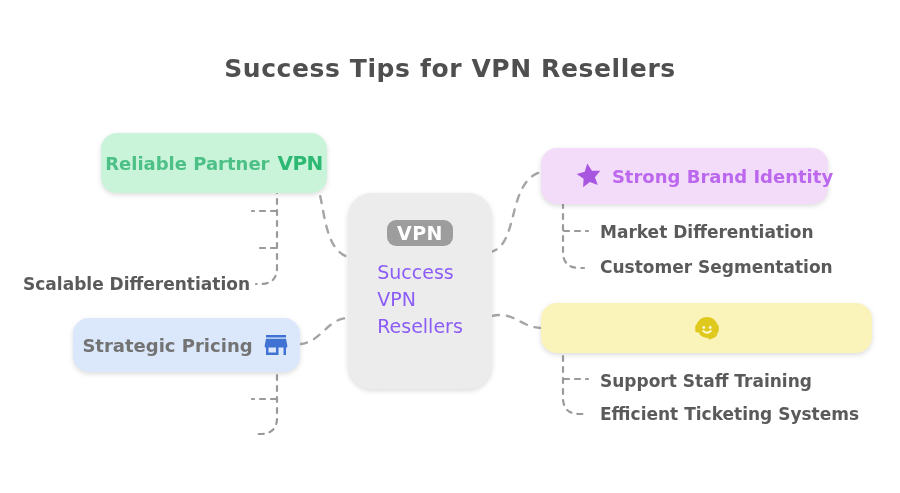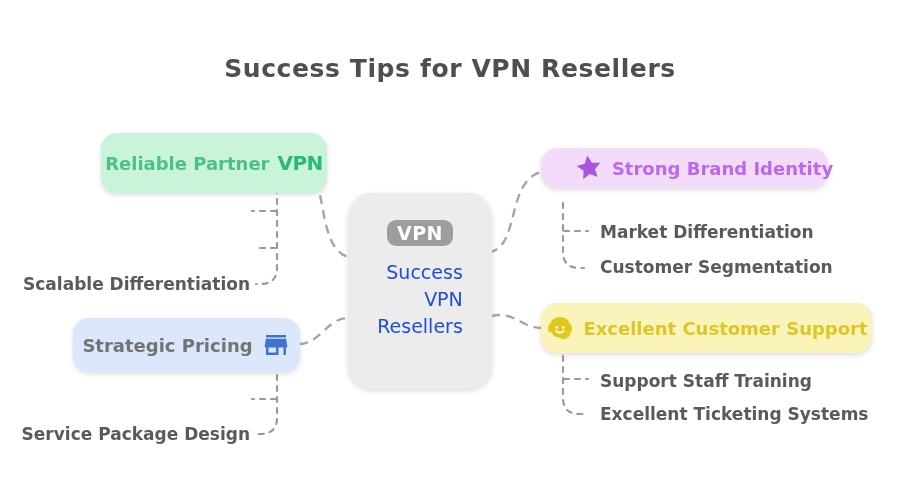--- a/index.html
+++ b/index.html
@@ -10,33 +10,33 @@
          font-size:25px;line-height:26px;font-weight:bold;color:#4f4f4f;letter-spacing:.6px;}
 
   .links{position:absolute;left:0;top:0;}
 
   .node{position:absolute;box-sizing:border-box;display:flex;align-items:center;justify-content:center;
         border-radius:16px;box-shadow:0 2px 5px rgba(130,130,130,.28);}
   .branch{gap:8px;white-space:nowrap;font-size:18px;font-weight:600;}
 
   .green {left:73px;  top:133px; width:226px; height:60px; background:#c9f4da; color:#4cc086;margin-left:28px;}
   .blue  {left:73px;  top:318px; width:227px; height:54px; background:#dbe8fb; color:#737373;}
-  .purple{left:541px; top:148px; width:287px; height:40px; background:#f3dcf9; color:#bb68ee;padding-left:38px;}
+  .purple{left:541px; top:148px; width:287px; height:56px; background:#f3dcf9; color:#bb68ee;padding-left:38px;}
   .yellow{left:541px; top:303px; width:331px; height:50px; background:#faf4ba; color:#ddc726;}
 
   .vpn-logo{font-weight:800;font-size:20px;color:#2db873;letter-spacing:-.5px;}
 
   .icon{display:inline-flex;width:30px;height:30px;flex:0 0 auto;}
   .icon svg{width:100%;height:100%;}
 
   .center{left:348px;top:193px;width:144px;height:196px;background:#ececec;border-radius:24px;
           flex-direction:column;justify-content:flex-start;padding-top:27px;}
   .badge{background:#9d9d9d;color:#ffffff;font-weight:bold;font-size:19px;
          padding:2px 10px;border-radius:9px;letter-spacing:.5px;}
-  .center-lines{margin-top:13px;text-align:right;color:#1d4ed8;font-size:19px;line-height:1.42;}
+  .center-lines{margin-top:13px;text-align:left;color:#8b5cf6;font-size:19px;line-height:1.42;}
   .center-lines span{display:block;}
 
   .leaf{position:absolute;white-space:nowrap;font-size:17px;line-height:20px;font-weight:600;color:#5a5a5a;}
   .leaf.left{right:650px;text-align:right;}
   .leaf.right{left:600px;text-align:center;}
 </style>
 </head>
 <body>
 
 <div class="stage">
@@ -79,21 +79,20 @@
   <div class="leaf left" style="top:274px">Scalable Differentiation</div>
 
   <div class="node branch blue">
     <span>Strategic Pricing</span>
     <span class="icon">
       <svg viewBox="0 0 24 24">
           <path fill="#3f72d2" d="M20 4H4v2h16V4zm1 10v-2l-1-5H4l-1 5v2h1v6h10v-6h4v6h2v-6h1zm-9 4H6v-4h6v4z"></path>
         </svg>
     </span>
   </div>
-  <div class="leaf left" style="top:424px">Service Package Design</div>
 
   <div class="node branch purple">
     <span class="icon">
       <svg viewBox="0 0 24 24">
           <path fill="#a855e0" transform="rotate(-8 12 12)" d="M12 2l2.9 6.2 6.6.8-4.9 4.6 1.3 6.6L12 16.9 6.1 20.2l1.3-6.6L2.5 9l6.6-.8z"></path>
         </svg>
     </span>
     <span>Strong Brand Identity</span>
   </div>
   <div class="leaf right" style="top:222px">Market Differentiation</div>
@@ -106,18 +105,17 @@
         <rect x="18.2" y="9.2" width="3.2" height="6.4" rx="1.6" fill="#dfc91d"></rect>
         <path d="M4.5 12a7.5 7.5 0 0 1 15 0" stroke="#dfc91d" stroke-width="2.6" fill="none"></path>
         <circle cx="12" cy="12.6" r="7.4" fill="#dfc91d"></circle>
         <circle cx="9.4" cy="11.6" r="1.15" fill="#fdf8d2"></circle>
         <circle cx="14.6" cy="11.6" r="1.15" fill="#fdf8d2"></circle>
         <path d="M8.9 14.4c1.9 1.7 4.3 1.7 6.2 0" stroke="#fdf8d2" stroke-width="1.5" fill="none" stroke-linecap="round"></path>
         <path d="M19.6 15.3c-.4 2.6-2.3 4.1-5 4.3" stroke="#dfc91d" stroke-width="2.2" fill="none" stroke-linecap="round"></path>
         <circle cx="14.4" cy="19.6" r="1.5" fill="#dfc91d"></circle>
       </svg>
     </span>
-    <span>Excellent Customer Support</span>
   </div>
   <div class="leaf right" style="top:371px">Support Staff Training</div>
-  <div class="leaf right" style="top:404px">Excellent Ticketing Systems</div>
+  <div class="leaf right" style="top:404px">Efficient Ticketing Systems</div>
 
 </div>
 
 </body></html>

